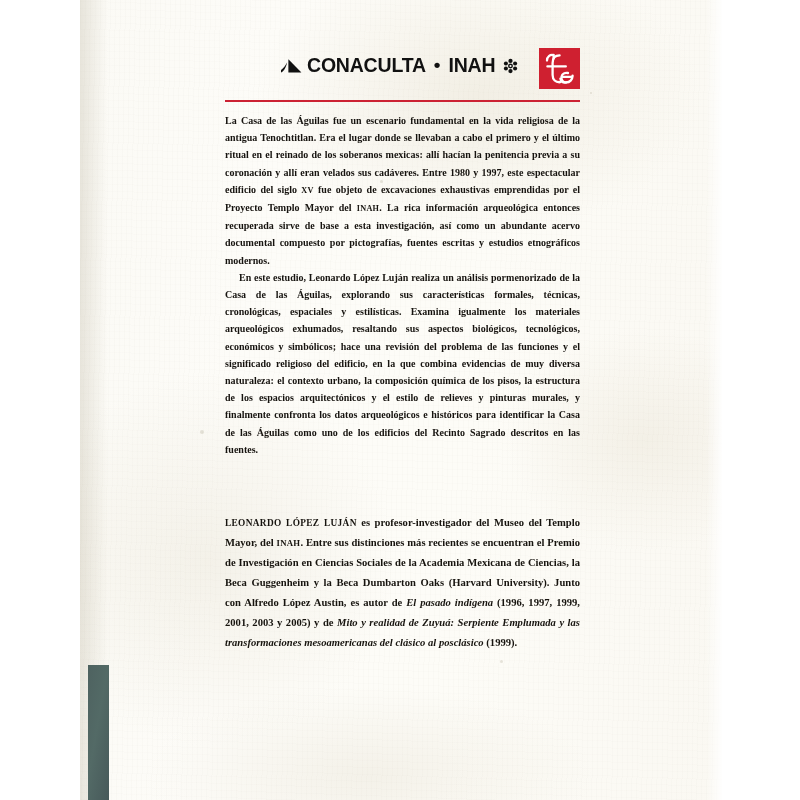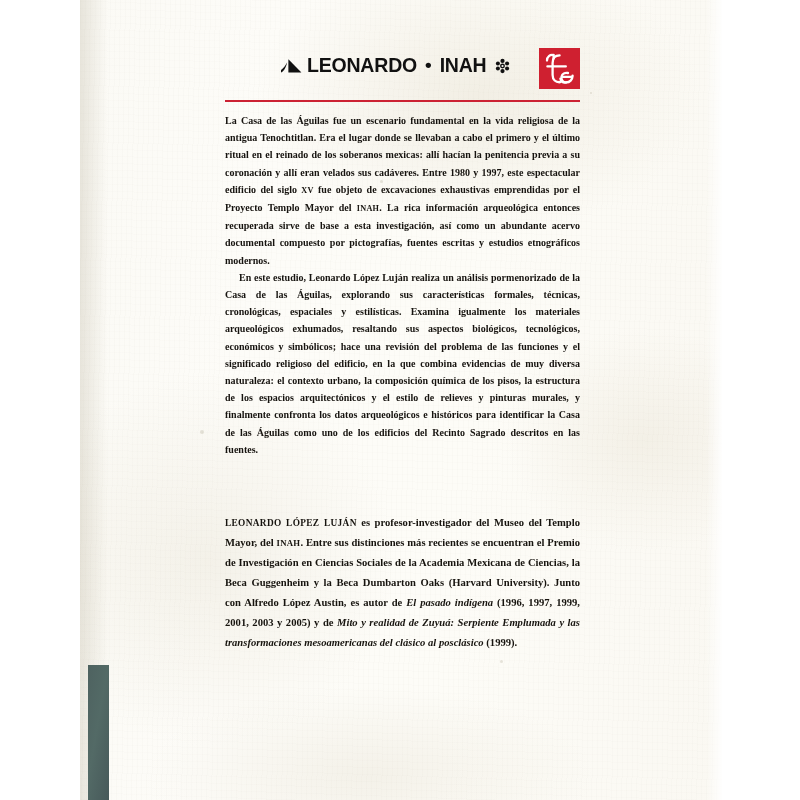--- a/index.html
+++ b/index.html
@@ -194,21 +194,21 @@
     <span class="speck" style="left:510px;top:92px;width:2px;height:2px;"></span>
   </div>
 
   <div id="logo-row">
 
     <div id="conaculta-lockup">
       <svg class="tri-icon" width="21" height="17" viewBox="0 0 21 17">
         <path d="M0 14.6 C 3.2 13.2 5.0 9.0 6.2 4.2 C 4.6 7.4 2.4 10.4 0 12.0 Z" fill="#111111"></path>
         <path d="M7.4 1.2 L 20.4 14.6 L 7.4 14.6 Z" fill="#111111"></path>
       </svg>
-      <span id="conaculta-word">LEONARDO</span>
+      <span id="conaculta-word">CONACULTA</span>
       <span id="dot-sep">•</span>
       <span id="inah-word">INAH</span>
       <svg id="inah-flower" width="17" height="17" viewBox="0 0 20 20">
         <g fill="#111111">
           <circle cx="10" cy="3.4" r="2.5"></circle>
           <circle cx="15.4" cy="6.4" r="2.4"></circle>
           <circle cx="4.6" cy="6.4" r="2.4"></circle>
           <circle cx="15.4" cy="12.4" r="2.4"></circle>
           <circle cx="4.6" cy="12.4" r="2.4"></circle>
           <circle cx="10" cy="15.4" r="2.5"></circle>

